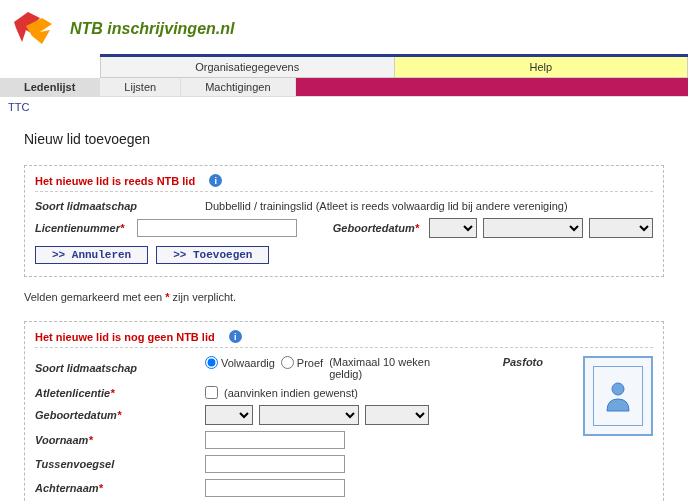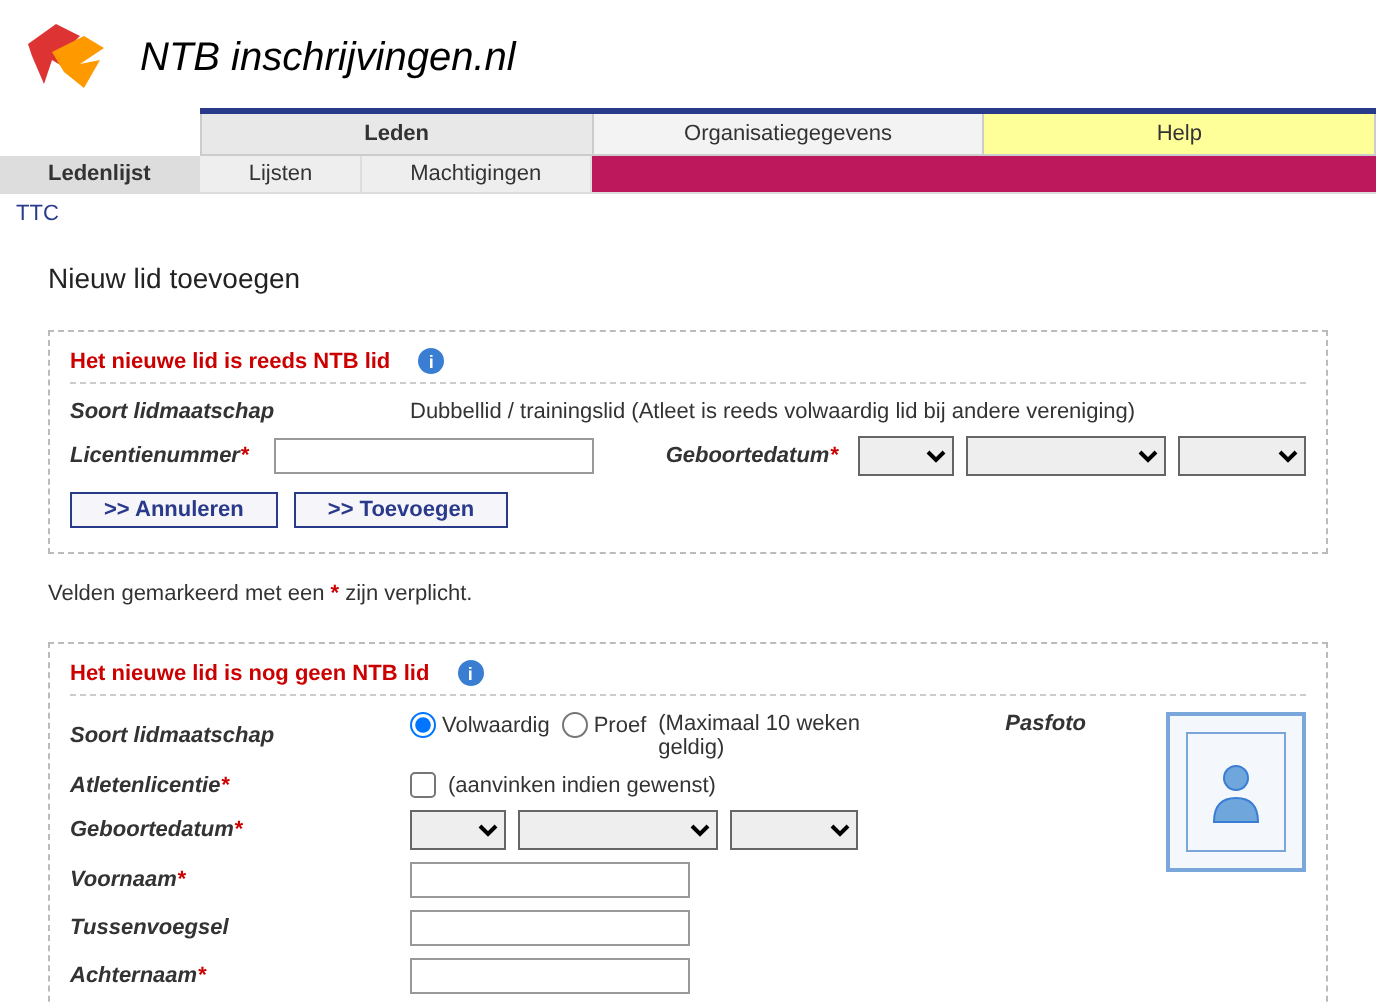--- a/index.html
+++ b/index.html
@@ -1,20 +1,20 @@
 <!DOCTYPE html>
 <html><head>
 <meta charset="utf-8">
 <style>
   * { box-sizing: border-box; margin: 0; padding: 0; }
   body { font-family: Verdana, Arial, sans-serif; font-size: 11px; color: #333; background: #fff; }
   .page { width: 688px; }
   .header { display: flex; align-items: center; padding: 8px 12px 4px 12px; }
   .logo { width: 48px; height: 42px; margin-right: 10px; }
-  .site-title { font-size: 20px; font-weight: normal; font-style: italic; color: #000000; }
+  .site-title { font-size: 16px; font-weight: bold; font-style: italic; color: #4d7c0f; }
   .main-nav { display: flex; border-top: 3px solid #2a3a8a; border-bottom: 1px solid #ccc; margin-left: 100px; }
   .main-nav-item { flex: 1; text-align: center; padding: 4px 0; font-size: 11px; border-right: 1px solid #ccc; background: #f3f3f3; cursor: pointer; }
   .main-nav-item:first-child { border-left: 1px solid #ccc; }
   .main-nav-item.active { background: #e8e8e8; font-weight: bold; }
   .main-nav-item.help { background: #ffff99; }
   .sub-nav { display: flex; background: #be185d; border-bottom: 1px solid #ddd; }
   .sub-nav-item { padding: 3px 24px; font-size: 11px; border-right: 1px solid #ddd; cursor: pointer; background: #eee; }
   .sub-nav-item.active { background: #ddd; font-weight: bold; }
   .breadcrumb { padding: 4px 8px; color: #2a3a8a; font-size: 11px; }
   .content { padding: 14px 24px; }
@@ -27,21 +27,21 @@
   .req { color: #cc0000; font-weight: bold; }
   .form-value { flex: 1; display: flex; align-items: center; gap: 6px; }
   input[type=text].field { border: 1px solid #999; height: 18px; padding: 1px 3px; font-size: 11px; background: #fff; }
   .field-lic { width: 160px; }
   .field-name { width: 140px; }
   select.sel { border: 1px solid #666; height: 20px; background: #eee; font-size: 11px; }
   .sel-sm { width: 48px; }
   .sel-md { width: 100px; }
   .sel-lg { width: 64px; }
   .btn-row { display: flex; gap: 8px; margin: 8px 0 0 0; }
-  .btn { border: 1px solid #2a3a8a; background: #f5f5fa; color: #2a3a8a; font-weight: bold; font-size: 11px; padding: 2px 16px; cursor: pointer; }
+  .btn { border: 1px solid #2a3a8a; background: #f5f5fa; color: #2a3a8a; font-weight: bold; font-size: 11px; padding: 2px 16px; cursor: pointer; font-family: Liberation Mono, monospace; }
   .note { font-size: 11px; margin: 10px 0 18px 0; }
   .radio-group { display: flex; align-items: flex-start; gap: 6px; }
   .radio-group label { display: flex; align-items: center; gap: 3px; font-size: 11px; }
   .checkbox-row { display: flex; align-items: center; gap: 6px; }
   .multi-col { display: flex; align-items: flex-start; gap: 40px; }
   .pasfoto-col { display: flex; flex-direction: column; align-items: flex-start; gap: 4px; }
   .pasfoto-label { font-weight: bold; font-style: italic; font-size: 11px; }
   .pasfoto-box { width: 70px; height: 80px; border: 2px solid #7aa7d9; background: #f4f8fc; display: flex; align-items: center; justify-content: center; }
   .pasfoto-inner { width: 50px; height: 60px; border: 1px solid #7aa7d9; display: flex; align-items: center; justify-content: center; font-size: 26px; color: #4a77b5; }
   .geb-label-inline { font-weight: bold; font-style: italic; margin-left: 30px; margin-right: 4px; }
@@ -52,21 +52,20 @@
 <div class="page">
   <div class="header">
     <svg class="logo" viewBox="0 0 48 42">
       <path d="M2 14 L16 4 L28 10 L20 18 L34 14 L24 28 L14 22 L10 34 L4 20 Z" fill="#d33"></path>
       <path d="M14 18 L30 10 L40 16 L28 24 L38 22 L30 36 L20 28 Z" fill="#f90"></path>
     </svg>
     <div class="site-title">NTB inschrijvingen.nl</div>
   </div>
 
   <div class="main-nav">
-    <div class="main-nav-item active">Leden</div>
     <div class="main-nav-item">Organisatiegegevens</div>
     <div class="main-nav-item help">Help</div>
   </div>
 
   <div class="sub-nav">
     <div class="sub-nav-item active">Ledenlijst</div>
     <div class="sub-nav-item">Lijsten</div>
     <div class="sub-nav-item">Machtigingen</div>
   </div>
 

